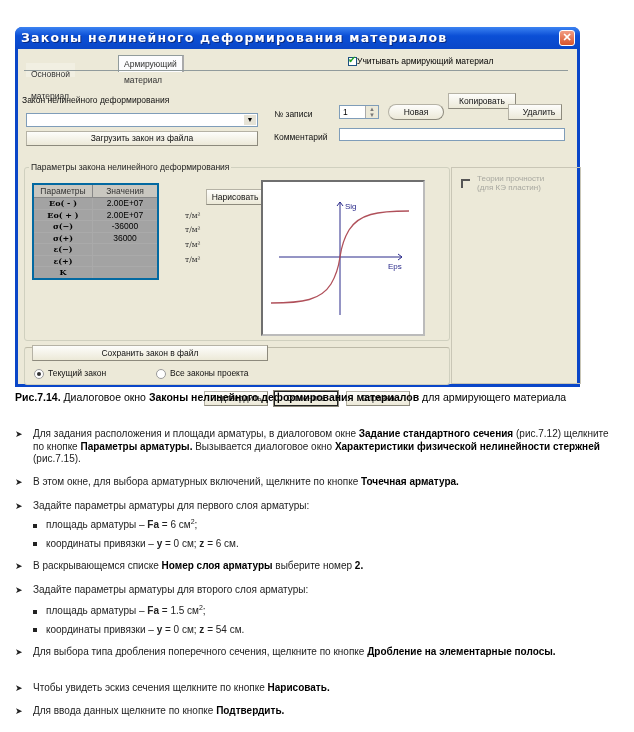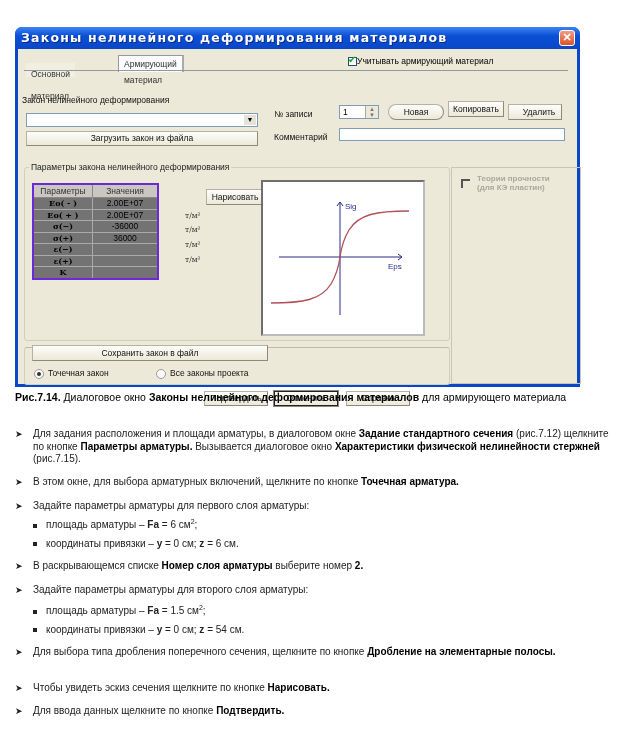--- a/index.html
+++ b/index.html
@@ -28,30 +28,30 @@
   .combo .arrow { position:absolute; right:1px; top:1px; width:12px; height:10px; background:#e6e3d6; font-size:7px; line-height:10px; text-align:center; }
   .btn { position:absolute; background:linear-gradient(#fdfdfb,#ece9d8); border:1px solid #b5b2a5; border-right-color:#8d8a7d; border-bottom-color:#8d8a7d; box-sizing:border-box; font-size:8.5px; text-align:center; color:#111; }
   .btn.def { border:1px solid #222; outline:1px solid #8d8a7d; }
   .spin { position:absolute; left:322px; top:54px; width:40px; height:14px; background:#fff; border:1px solid #7f9db9; box-sizing:border-box; font-size:8.5px; line-height:12px; padding-left:3px; }
   .spin .sb { position:absolute; right:0; top:0; width:12px; height:12px; background:#ece9d8; border-left:1px solid #aaa; font-size:6px; text-align:center; line-height:6px; color:#777; }
   .comment { position:absolute; left:322px; top:76px; width:226px; height:13px; background:#fff; border:1px solid #7f9db9; box-sizing:border-box; }
 
   .group { position:absolute; border:1px solid #d0d0bf; border-radius:3px; }
   .group-title { position:absolute; top:-6px; left:4px; background:#ece9d8; padding:0 2px; font-size:8.5px; color:#222; }
 
-  table.params { position:absolute; left:13px; top:134px; border-collapse:collapse; background:#737373; border:2px solid #6d28d9; font-size:8.5px; }
+  table.params { position:absolute; left:13px; top:134px; border-collapse:collapse; background:#a3a3a3; border:2px solid #0369a1; font-size:8.5px; }
   table.params th { background:#c9c7c0; font-weight:normal; padding:1px 4px; border:1px solid #888; color:#333; }
   table.params td { border:1px solid #aaa; height:10.5px; padding:0 4px; text-align:center; }
   table.params td.p { font-weight:bold; font-family:"DejaVu Serif", serif; font-size:8px; width:50px; }
   table.params td.v { width:56px; }
   .unit { position:absolute; left:167px; font-size:7.5px; font-family:"DejaVu Serif", serif; color:#333; }
 
   .plot { position:absolute; left:262px; top:145px; width:164px; height:156px; background:#fff; border:2px solid #6f6f6f; border-right-color:#bbb; border-bottom-color:#bbb; box-sizing:border-box; }
 
-  .theory { position:absolute; left:432px; top:147px; width:134px; height:220px; border:1px solid #c9c6b6;font-weight:bold; }
+  .theory { position:absolute; left:432px; top:147px; width:134px; height:220px; border:1px solid #c9c6b6; }
   .theory .gray { position:absolute; left:25px; top:6px; font-size:8px; color:#a8a8a0; line-height:9px; }
   .theory .cb { position:absolute; left:9px; top:11px; width:7px; height:7px; border-left:2px solid #555; border-top:2px solid #555; }
 
   .radio { display:inline-block; width:8px; height:8px; border:1px solid #9a9a9a; border-radius:50%; background:#fff; position:relative; vertical-align:middle; margin-right:4px; }
   .radio.on::after { content:""; position:absolute; left:2px; top:2px; width:4px; height:4px; border-radius:50%; background:#333; }
 
   
   .caption { position:absolute; left:15px; top:391px; font-size:10.5px; color:#000; white-space:nowrap; }
   .doc { position:absolute; left:15px; width:600px; font-size:10px; color:#222; line-height:12.5px; }
   .doc b { color:#000; }
@@ -86,21 +86,21 @@
       <span class="arrow">▼</span>
     </div>
     <div class="btn" style="left:8px;top:82px;width:232px;height:15px;line-height:13px;">Загрузить закон из файла</div>
 
     <span class="lbl" style="left:256px;top:60px;">№ записи</span>
     <div class="spin" style="left:321px;top:56px;">
       <span>1</span>
       <span class="sb">▲<br>▼</span>
     </div>
     <div class="btn" style="left:370px;top:55px;width:56px;height:16px;line-height:14px;border-radius:8px;">Новая</div>
-    <div class="btn" style="left:430px;top:52px;width:56px;height:16px;line-height:14px;">Копировать</div>
+    <div class="btn" style="left:430px;top:44px;width:68px;height:16px;line-height:14px;">Копировать</div>
     <div class="btn" style="left:490px;top:55px;width:54px;height:16px;line-height:14px;padding-left:8px;">Удалить</div>
     <span class="lbl" style="left:256px;top:83px;">Комментарий</span>
     <div class="comment" style="left:321px;top:79px;"><span></span></div>
 
     <div class="group" style="left:6px;top:118px;width:424px;height:172px;">
       <span class="group-title">Параметры закона нелинейного деформирования</span>
     </div>
 
     <table class="params" style="left:14px;top:134px;">
       <tbody>
@@ -158,21 +158,21 @@
     </div>
 
     <div class="theory" style="left:433px;top:118px;width:128px;height:215px;">
       <span class="cb"></span>
       <span class="gray"><span>Теории прочности</span><br><span>(для КЭ пластин)</span></span>
     </div>
 
     <div class="group" style="left:6px;top:298px;width:424px;height:36px;border-top-color:#bdbaa8;"></div>
     <div class="btn" style="left:14px;top:296px;width:236px;height:16px;line-height:14px;">Сохранить закон в файл</div>
     <div class="lbl" style="left:16px;top:319px;">
-      <span class="radio on"></span><span>Точечная закон</span>
+      <span class="radio on"></span><span>Текущий закон</span>
     </div>
     <div class="lbl" style="left:138px;top:319px;">
       <span class="radio"></span><span>Все законы проекта</span>
     </div>
 
     <div class="btn" style="left:186px;top:342px;width:64px;height:15px;line-height:13px;">Подтвердить</div>
     <div class="btn def" style="left:256px;top:342px;width:64px;height:15px;line-height:13px;">Отменить</div>
     <div class="btn" style="left:328px;top:342px;width:64px;height:15px;line-height:13px;">Справка</div>
   </div>
 </div>

